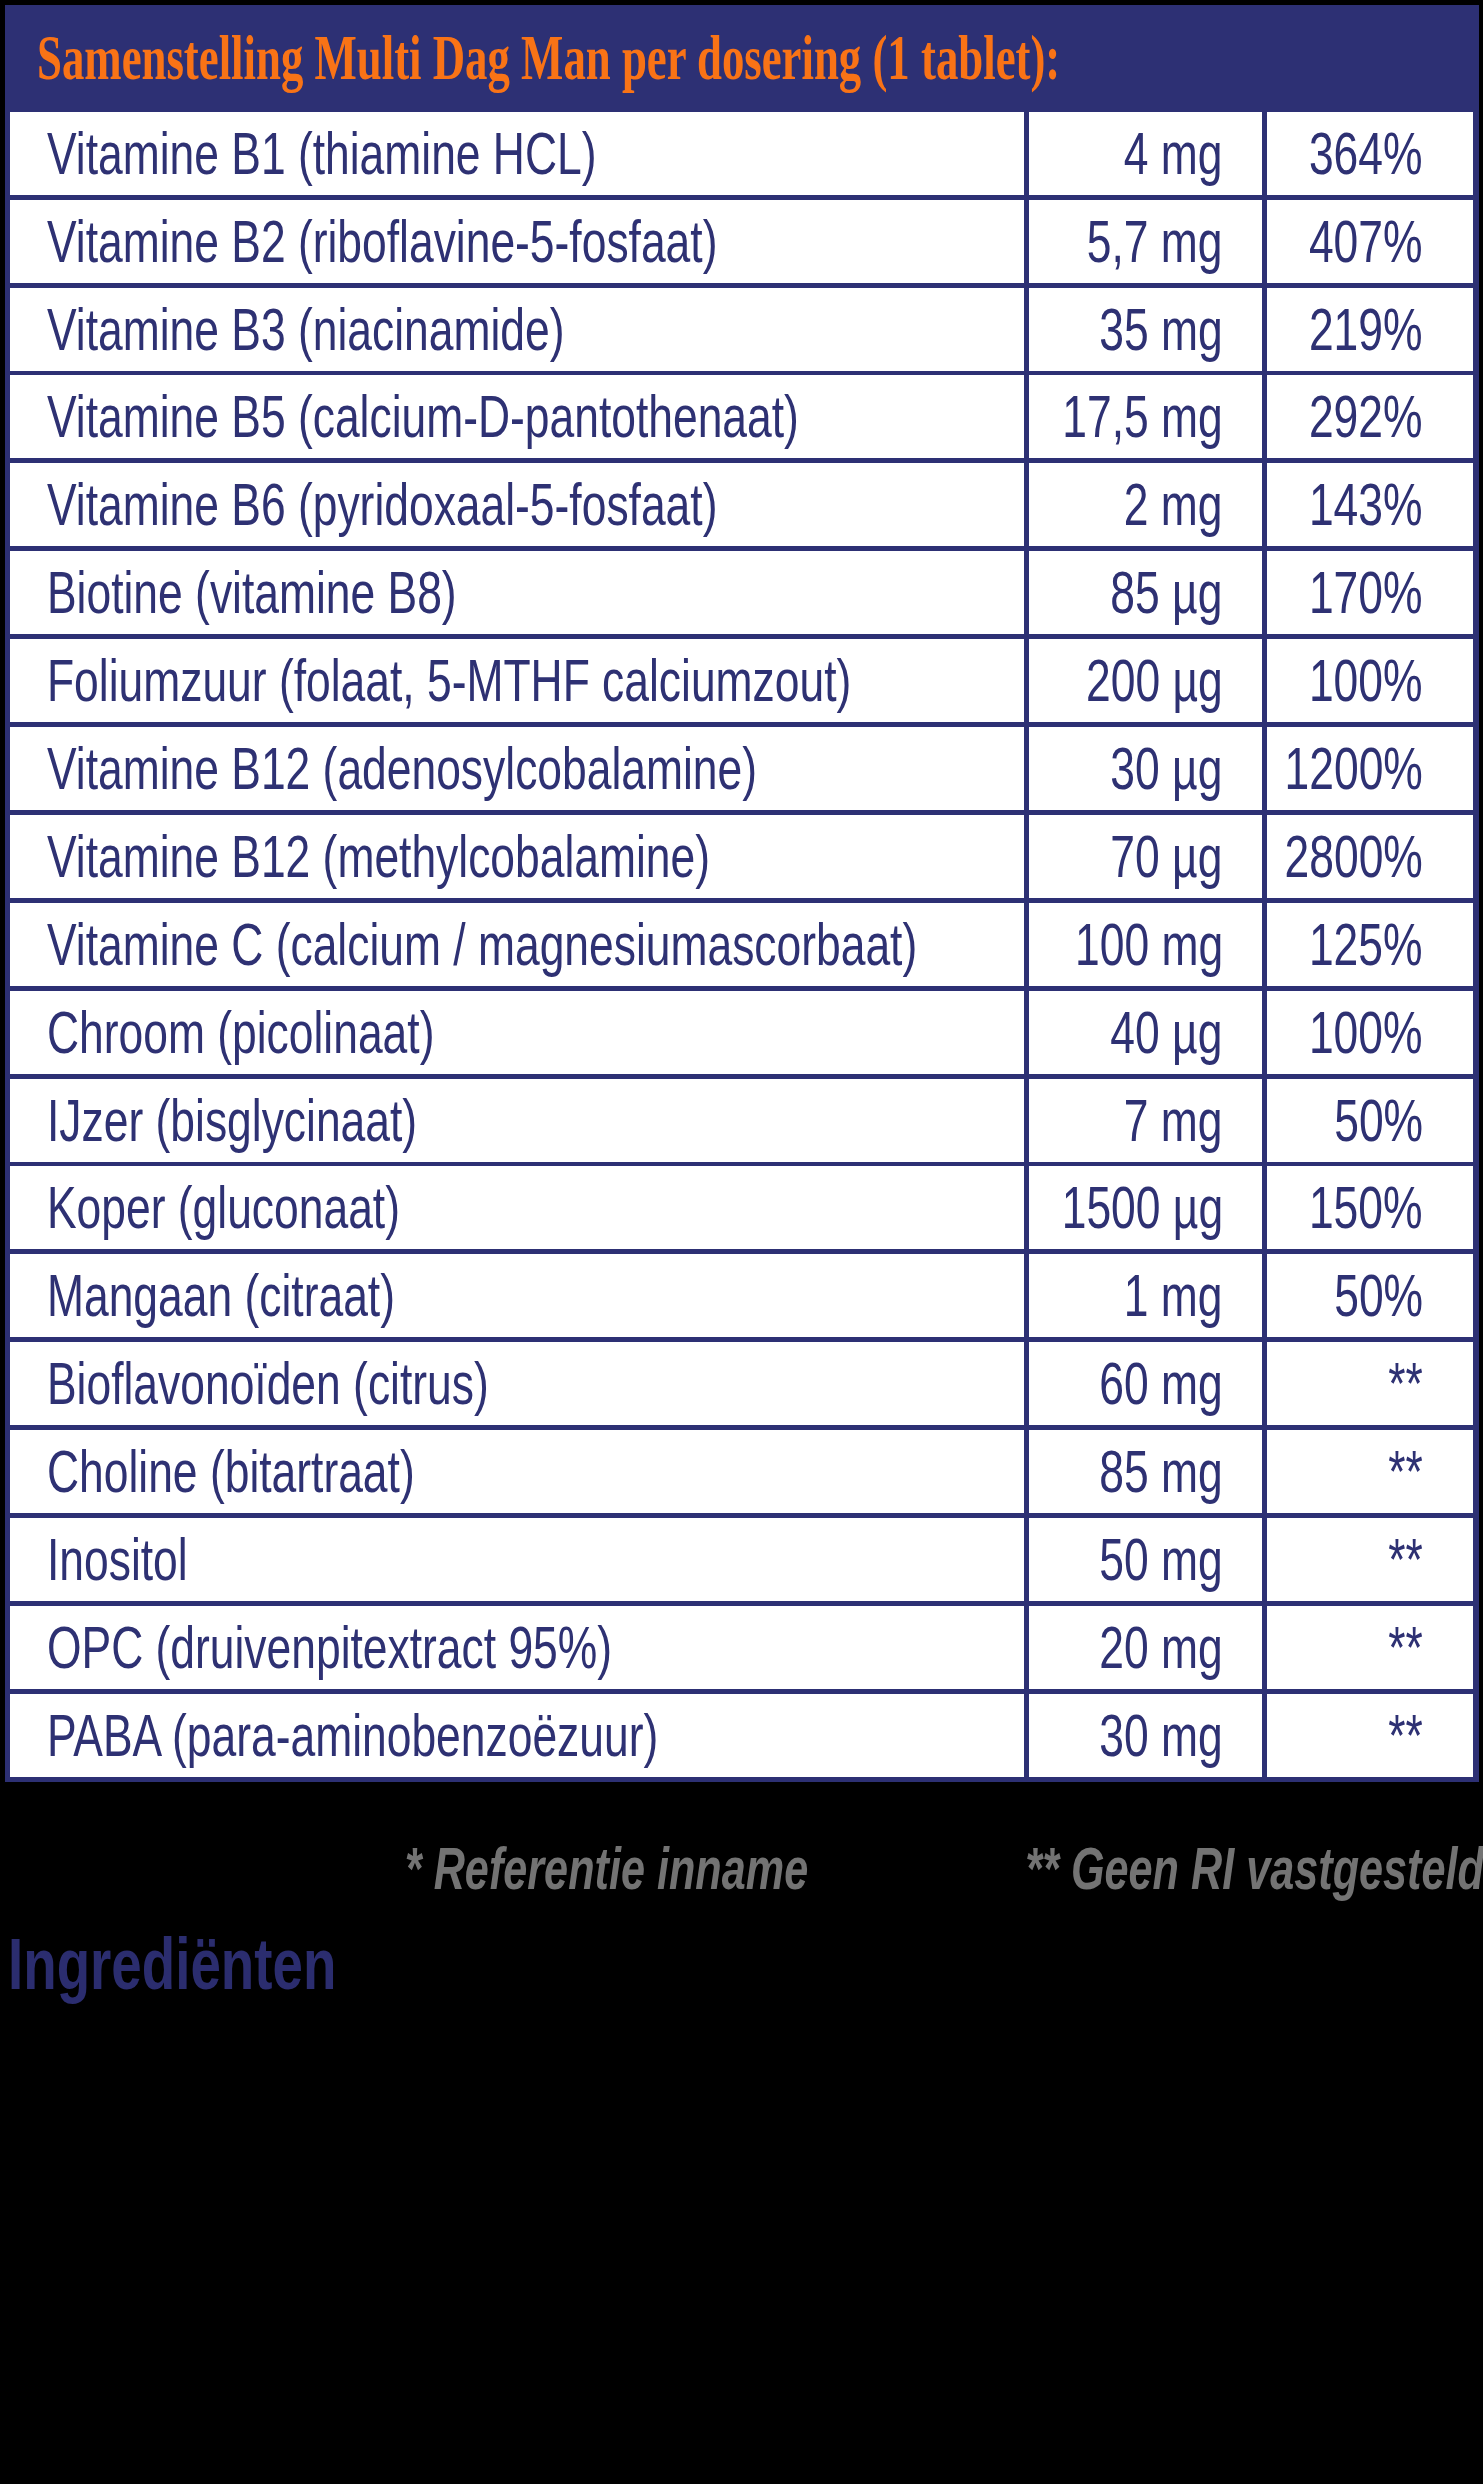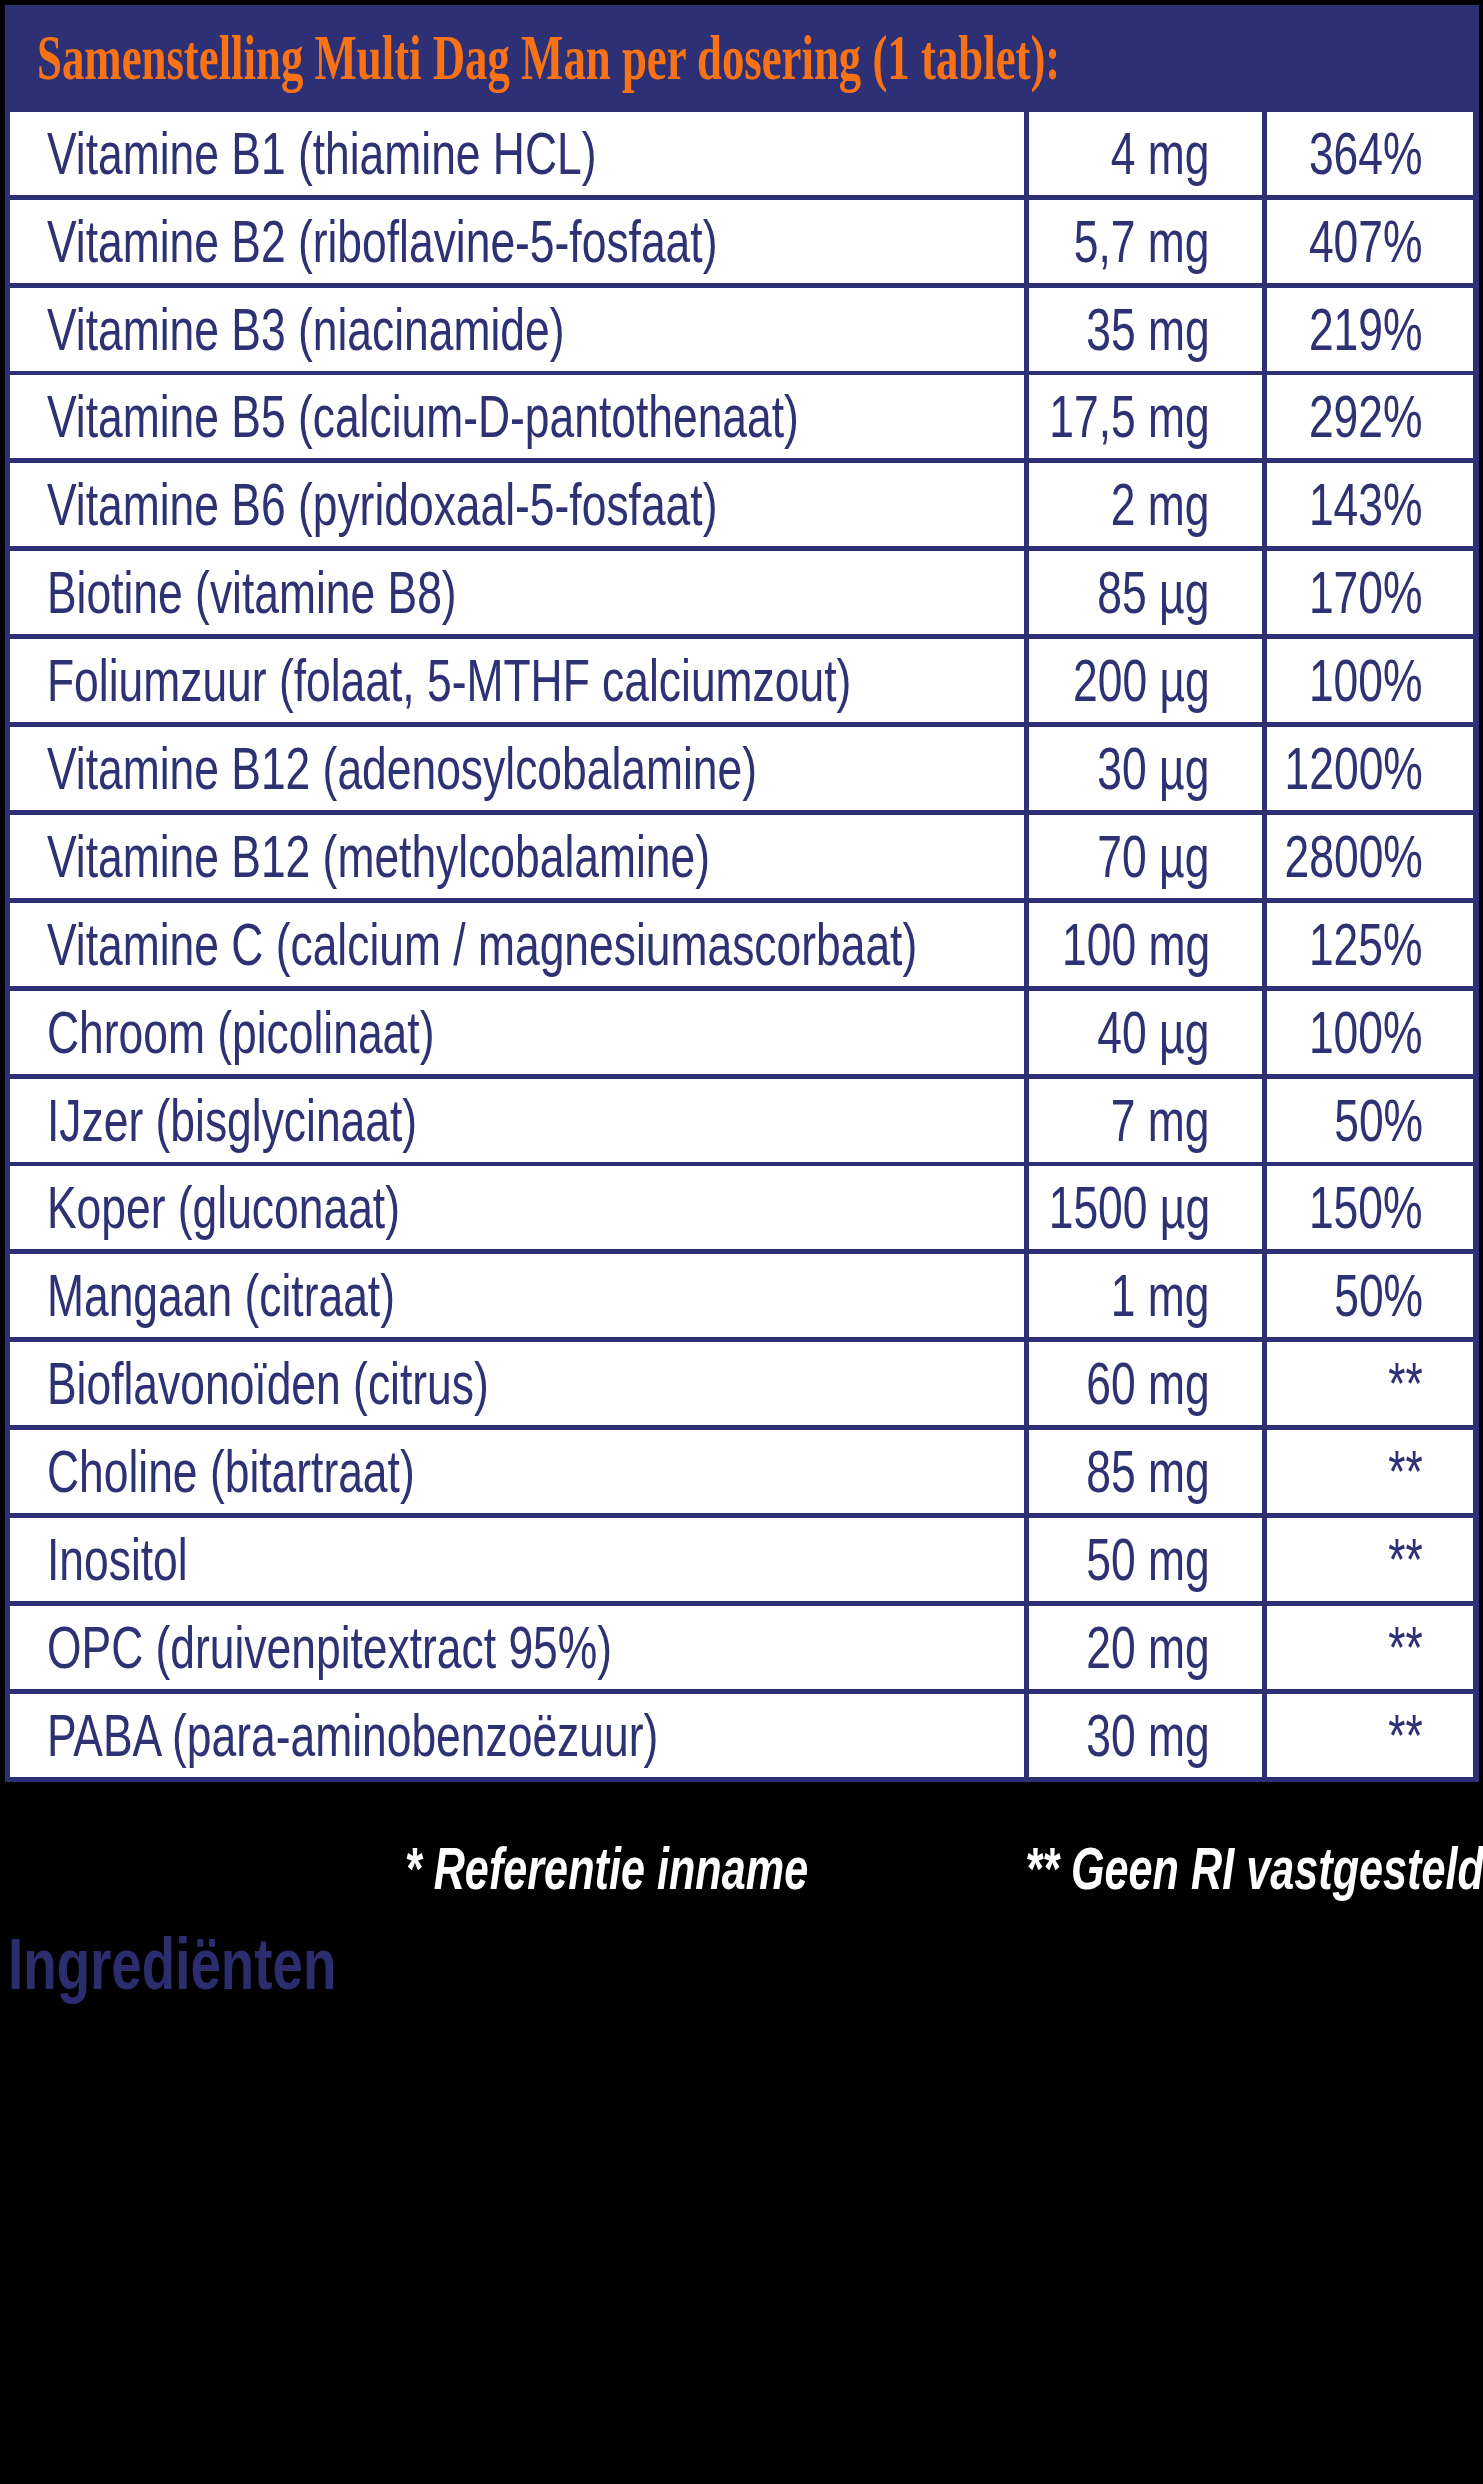--- a/index.html
+++ b/index.html
@@ -25,32 +25,32 @@
     padding:0 24px 0 27px;
     font-family:Liberation Serif, serif;
   }
   .thead .t{font-size:64px;font-weight:bold;}
   .cell{
     background:#fff;color:#2e3173;
     display:flex;align-items:center;overflow:hidden;
     font-size:60px;
   }
   .cell-name{justify-content:flex-start;padding-left:37px;}
-  .cell-amount{justify-content:flex-end;padding-right:52px;}
+  .cell-amount{justify-content:flex-end;padding-right:39px;}
   .cell-ri{justify-content:flex-end;padding-right:50px;}
   
   .t{display:inline-block;white-space:nowrap;transform:scaleX(.74);transform-origin:center;}
   .o-left .t,.t.o-left{transform-origin:left center;}
   .o-right .t,.t.o-right{transform-origin:right center;}
   .thead .t.o-left{transform:scaleX(.70);}
   
   .footnote{
     position:absolute;top:1829px;right:0;left:0;height:78px;
     display:flex;align-items:center;justify-content:flex-end;
-    color:#ffffff;font-size:60px;font-weight:bold;font-style:italic;
+    color:#737373;font-size:60px;font-weight:bold;font-style:italic;
   }
   .footnote .t{transform:scaleX(.72);transform-origin:right center;}
   .footnote .gap{width:39px;flex:0 0 auto;}
   
   .section-heading{
     position:absolute;left:7.8px;top:1923px;height:82px;
     display:flex;align-items:center;
     color:#2b2d6f;font-size:72px;font-weight:bold;
   }
   .section-heading .t{transform:scaleX(.76);transform-origin:left center;}

